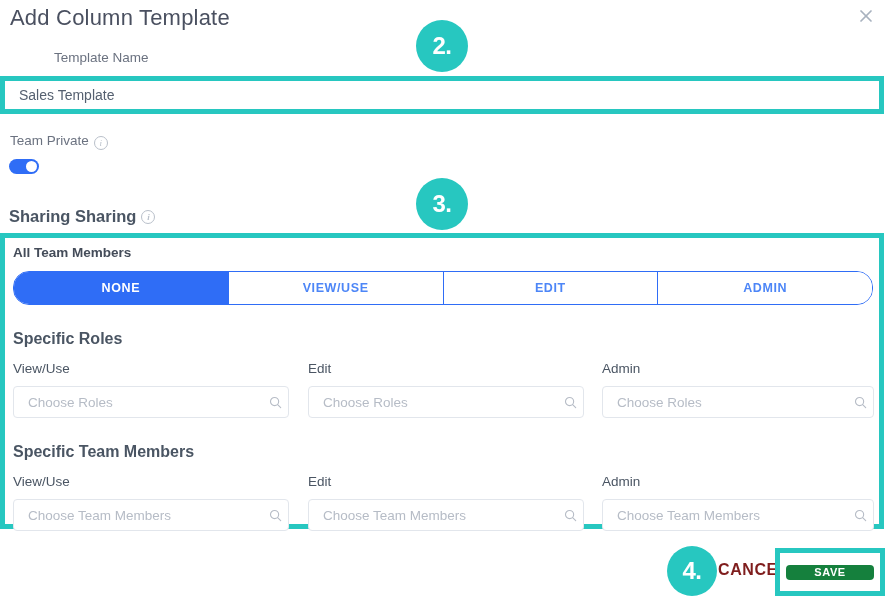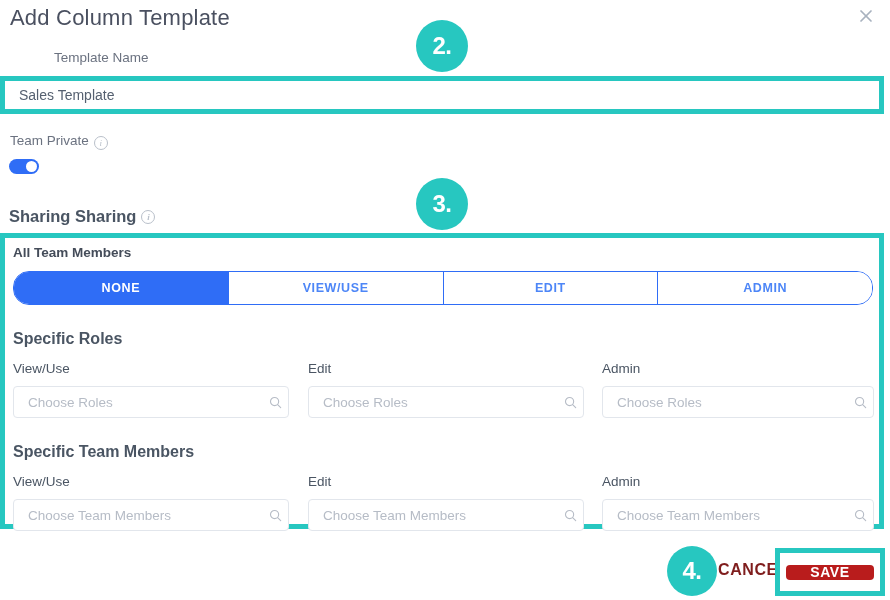--- a/index.html
+++ b/index.html
@@ -244,23 +244,23 @@
     box-sizing: border-box;
     background: #ffffff;
     display: flex;
     align-items: center;
     justify-content: center;
   }
   .save-btn {
     width: 88px;
     height: 15px;
     border-radius: 4px;
-    background: #b91c1c;
+    background: #15803d;
     color: #ffffff;
-    font-size: 14px;
+    font-size: 11px;
     font-weight: bold;
     letter-spacing: .6px;
     display: flex;
     align-items: center;
     justify-content: center;
     cursor: pointer;
     border: none;
     font-family: "Liberation Sans", sans-serif;
   }
 

